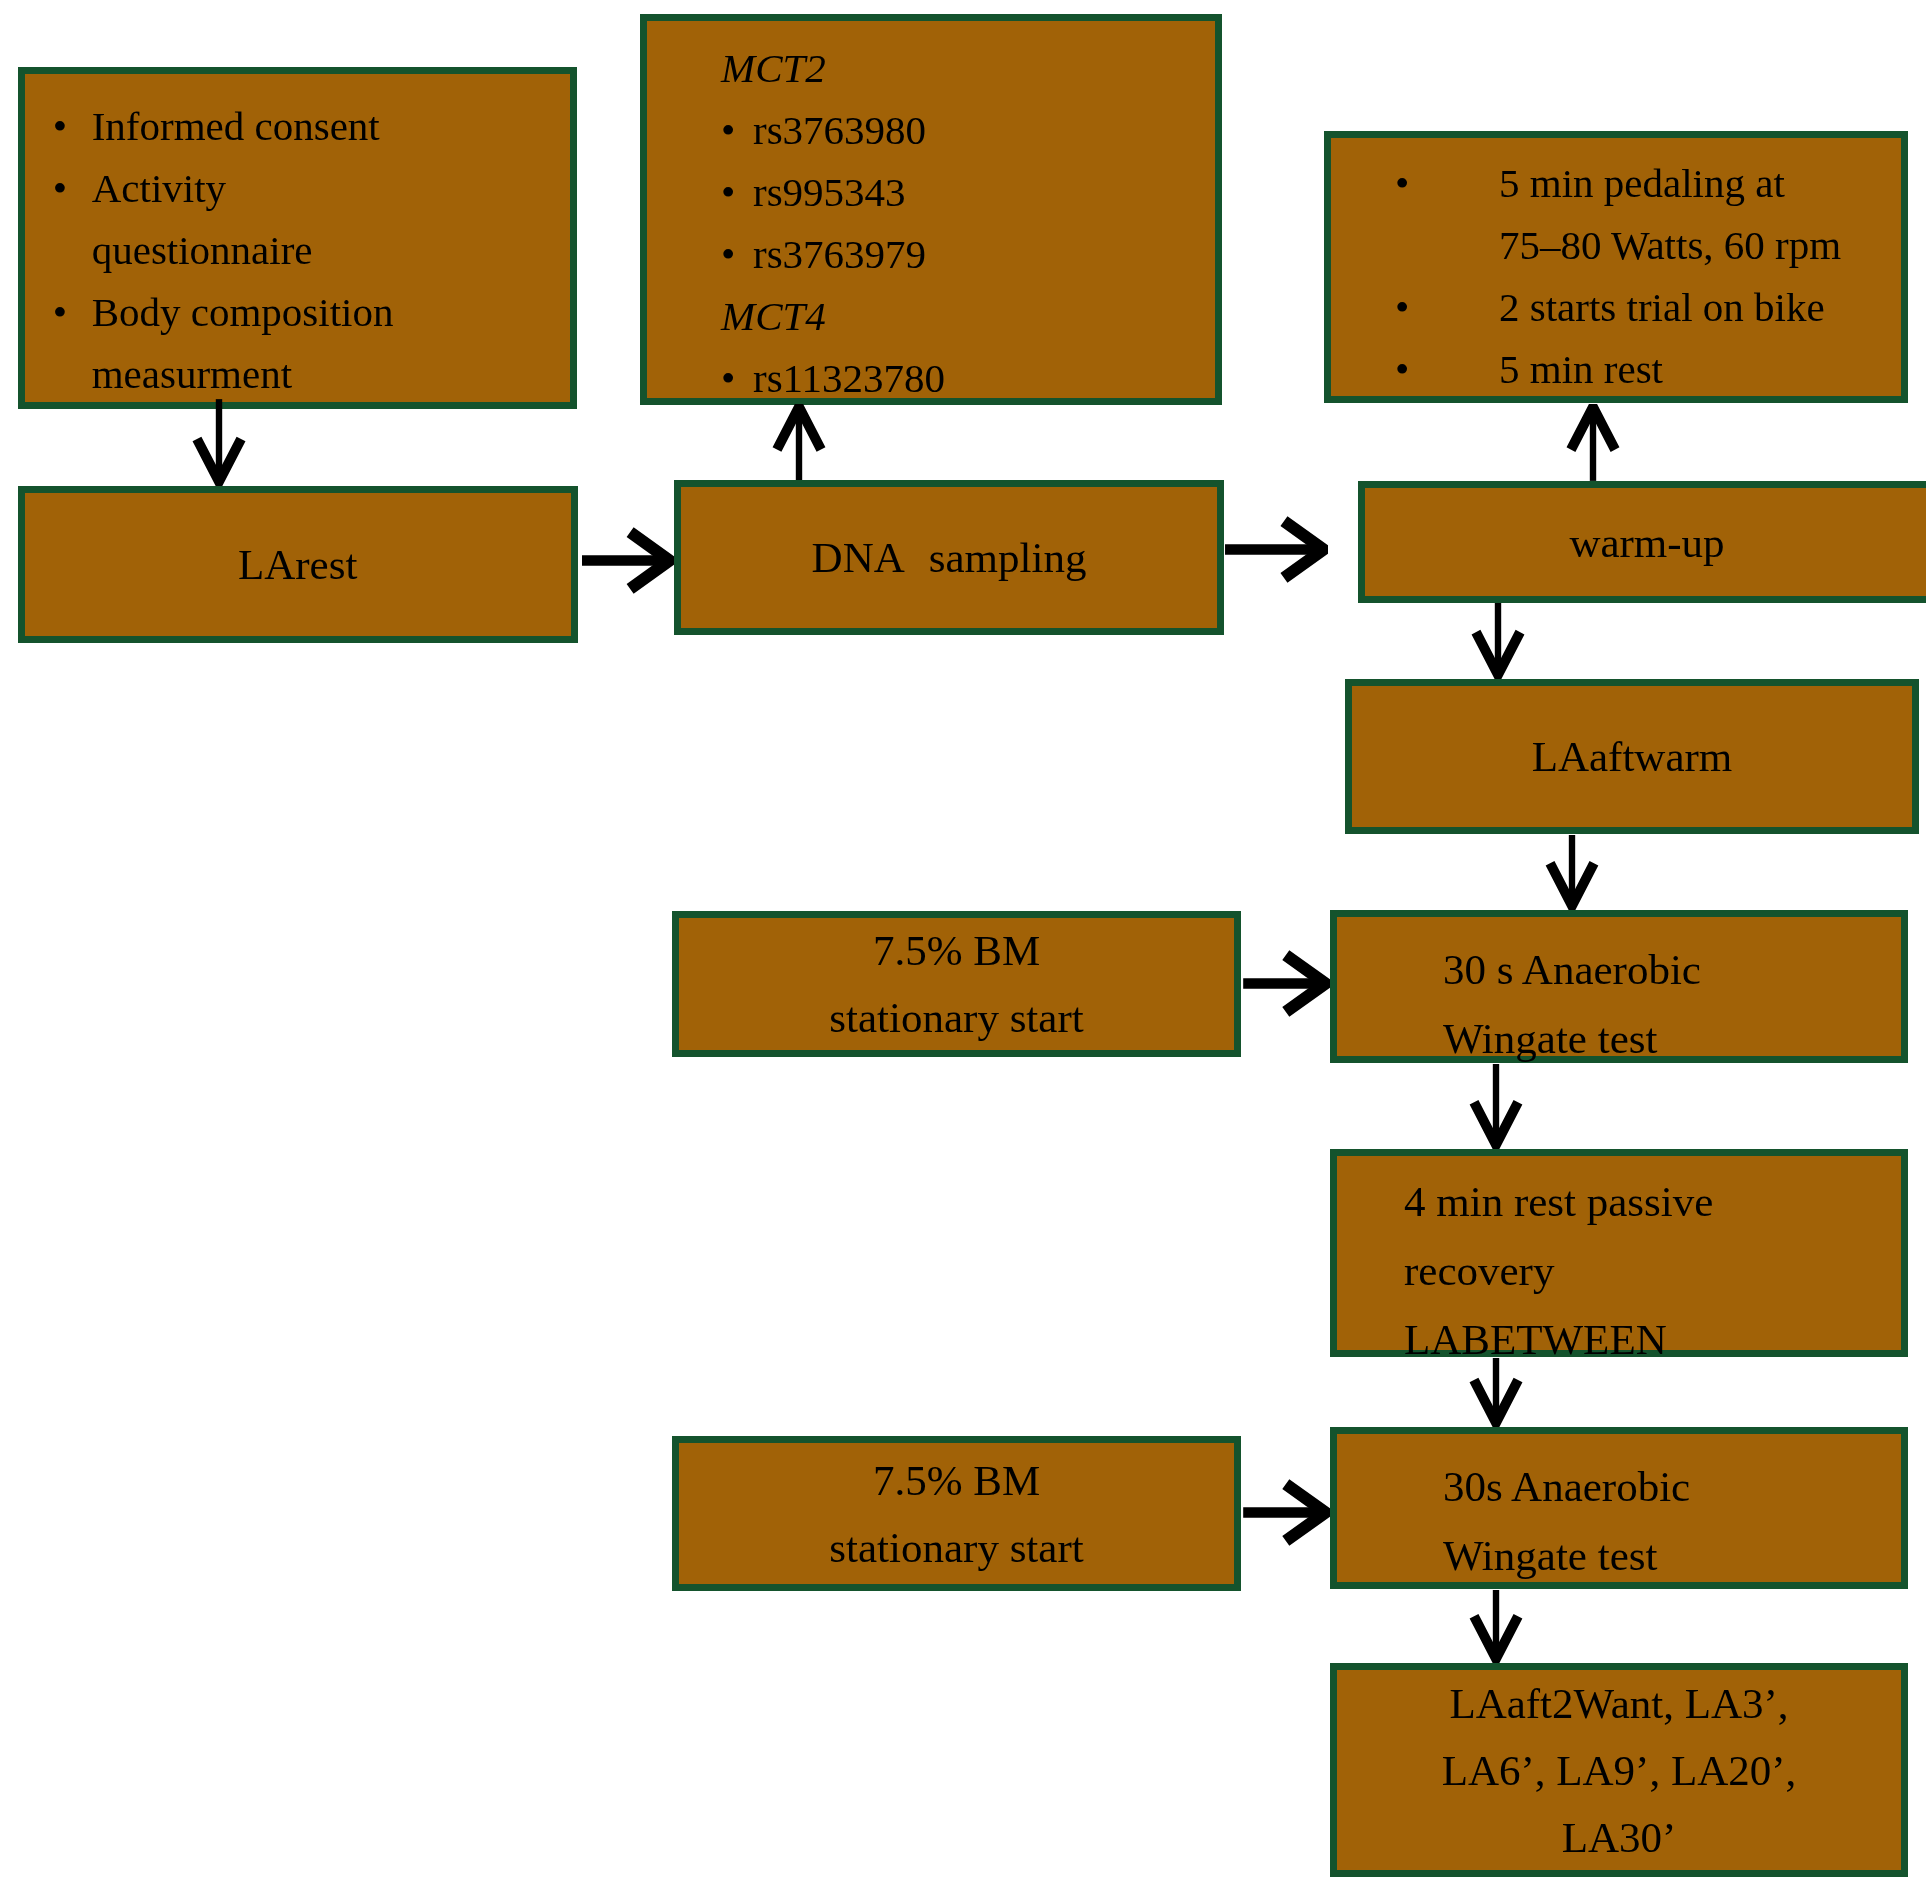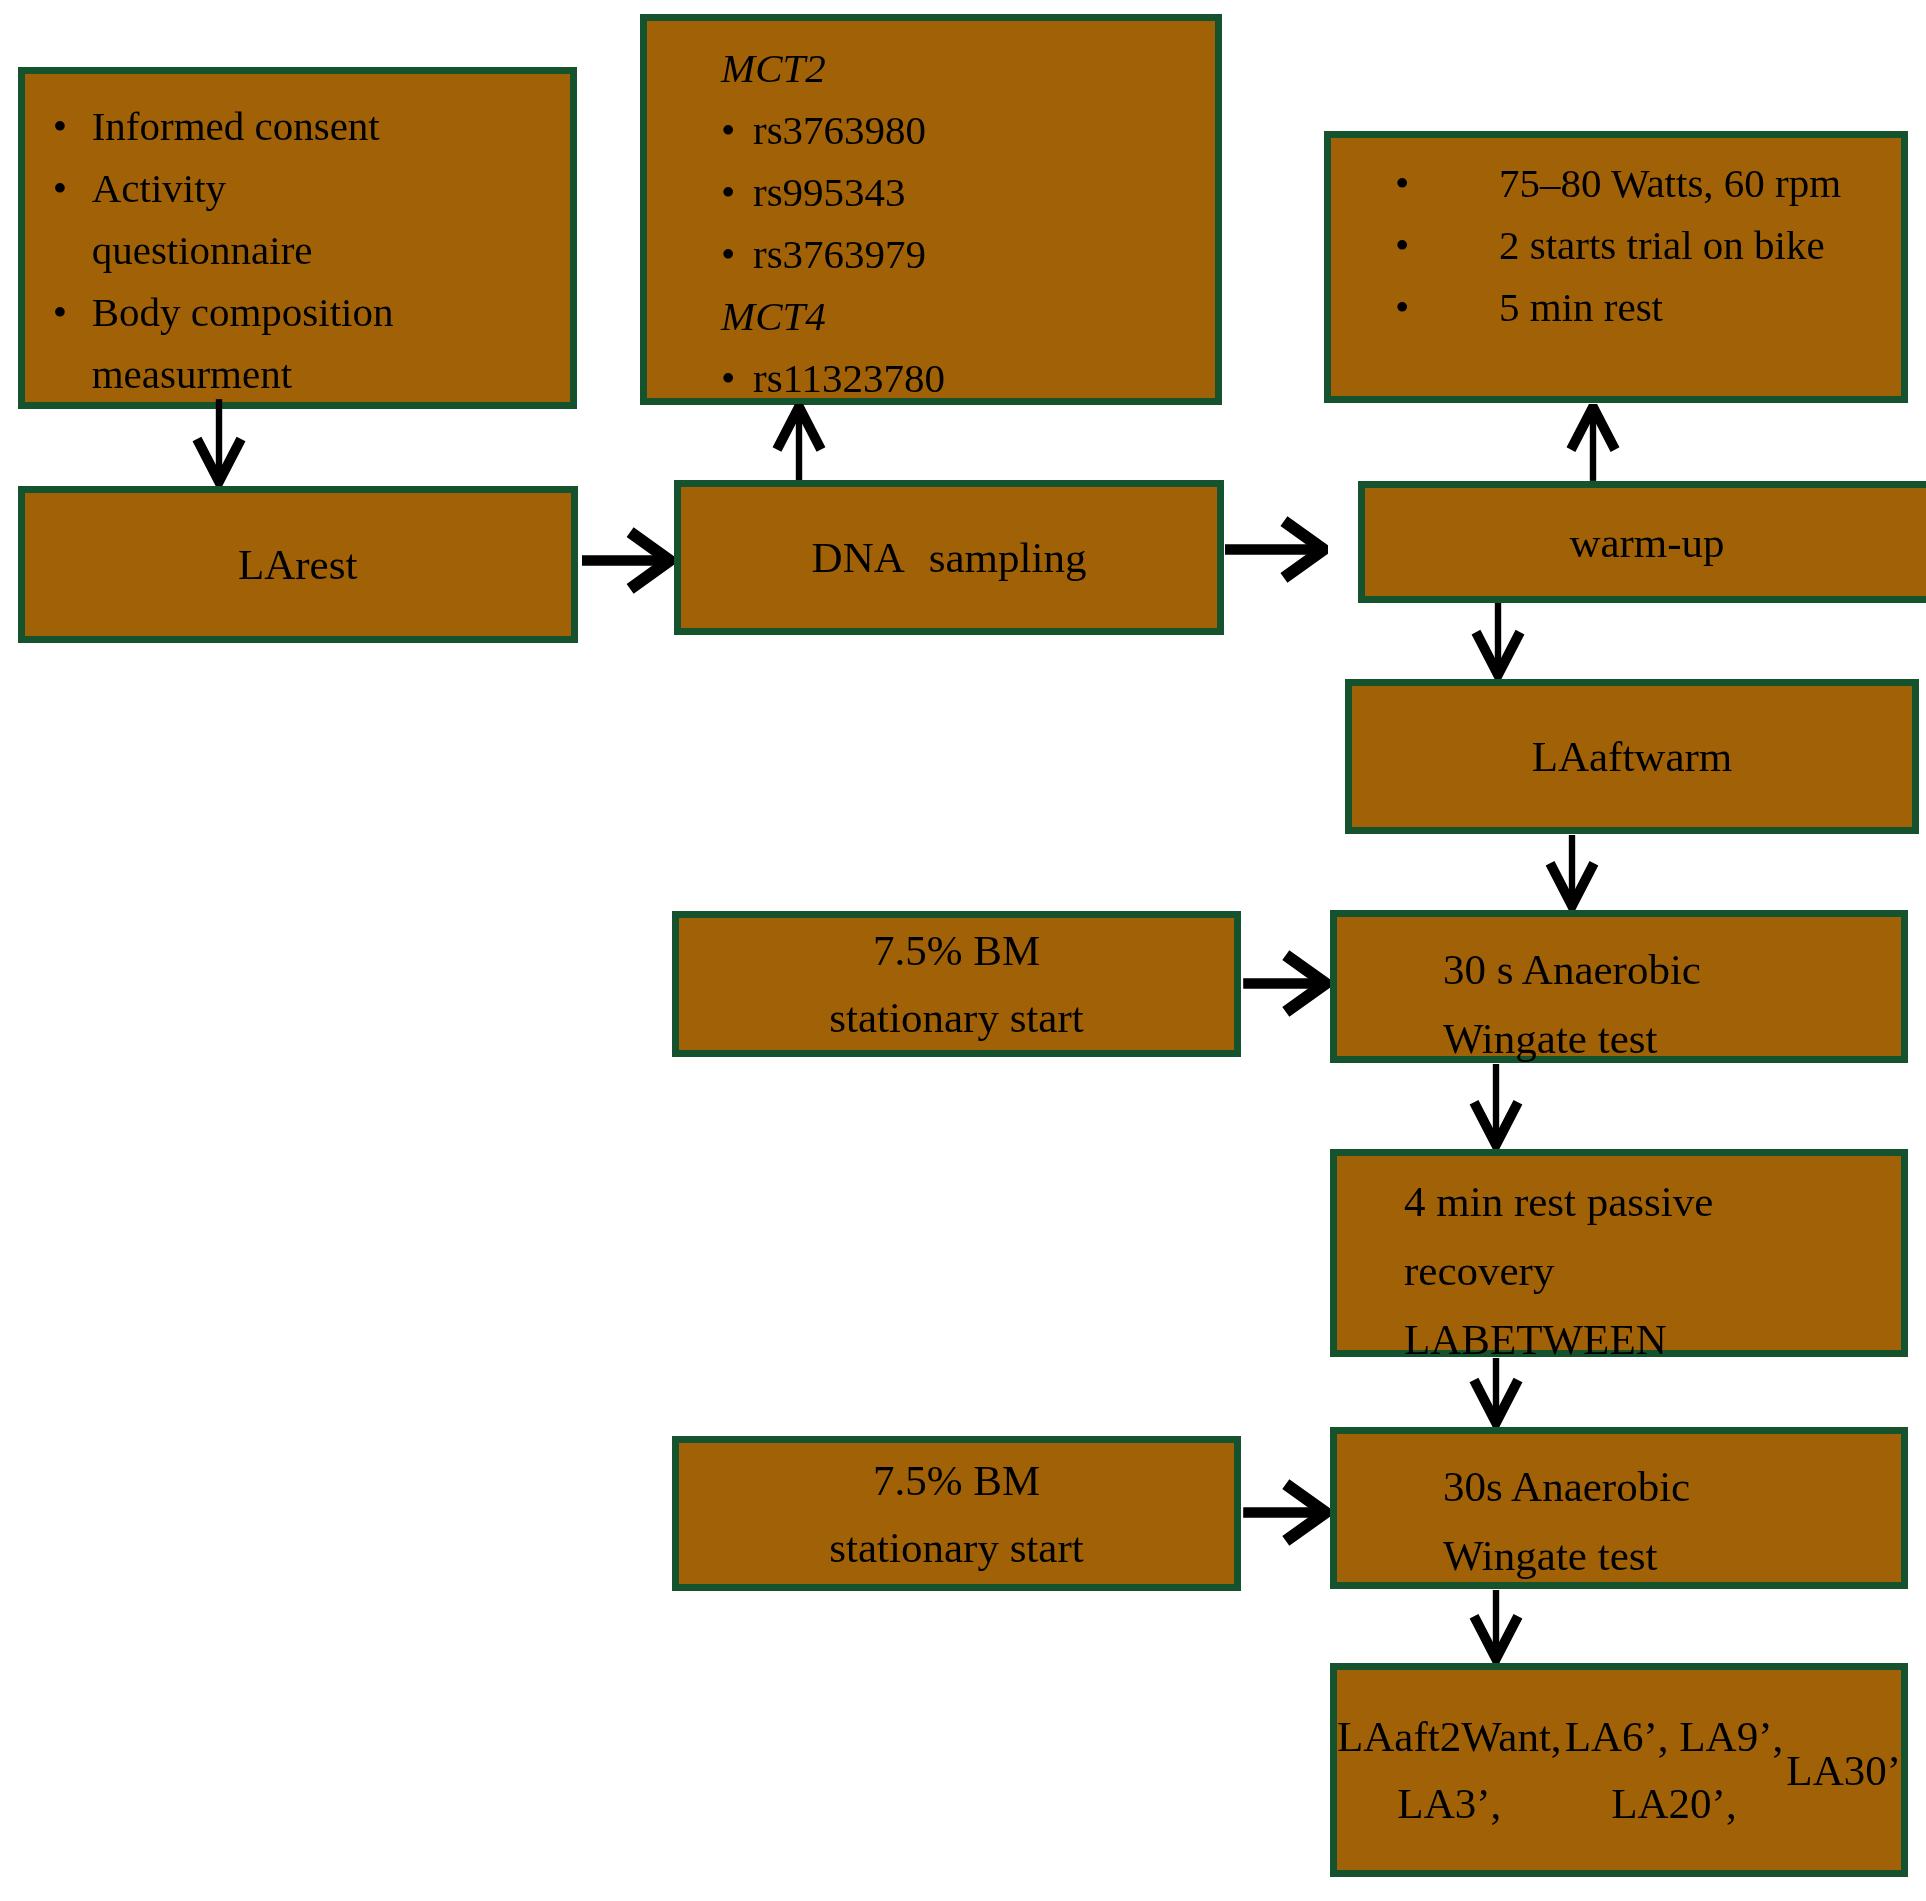--- a/index.html
+++ b/index.html
@@ -34,21 +34,21 @@
   .wdetail{padding:14px 7px 0 64px;}
   .wdetail .blt{flex:0 0 104px;}
   .two-line{
     display:flex;flex-direction:column;align-items:center;justify-content:center;
     text-align:right;font-size:43px;line-height:67px;
   }
   .left-lines{font-size:43px;line-height:69px;}
   .wingate{padding:17.7px 7px 0 106px;}
   .rest4{padding:11.3px 7px 0 67px;}
   .final-box{
-    display:flex;align-items:center;justify-content:center;
+    display:flex;flex-direction:column;align-items:center;justify-content:center;
     text-align:center;font-size:43px;line-height:67px;
   }
   .dna-label{word-spacing:15.6px;}
   .arrow{position:absolute;}
 </style>
 </head>
 <body>
 
 <div class="canvas">
 
@@ -98,20 +98,21 @@
         <span class="tx">rs11323780</span>
       </li>
     </ul>
   </div>
 
   <div class="box bullet-box wdetail" style="left:1324px;top:131px;width:584px;height:272px;">
     <ul>
       <li class="li">
         <span class="blt">•</span>
         <span class="tx">
+          <div>5 min pedaling at</div>
           <div>75–80 Watts, 60 rpm</div>
         </span>
       </li>
       <li class="li">
         <span class="blt">•</span>
         <span class="tx">2 starts trial on bike</span>
       </li>
       <li class="li">
         <span class="blt">•</span>
         <span class="tx">5 min rest</span>

